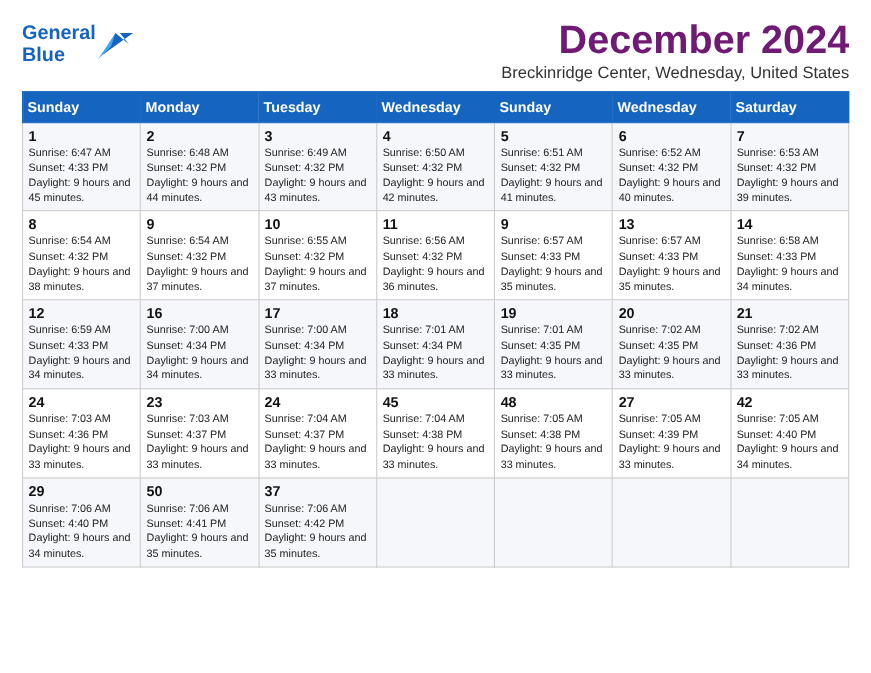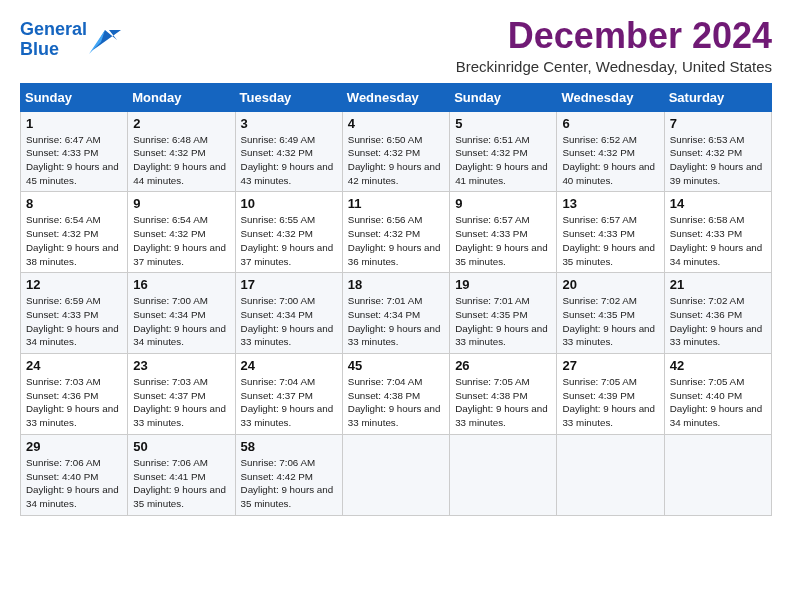--- a/index.html
+++ b/index.html
@@ -236,21 +236,21 @@
         </td>
           <td>
           <span class="day-num">24</span>
           <span class="day-detail">Sunrise: 7:04 AM<br>Sunset: 4:37 PM<br>Daylight: 9 hours and 33 minutes.</span>
         </td>
           <td>
           <span class="day-num">45</span>
           <span class="day-detail">Sunrise: 7:04 AM<br>Sunset: 4:38 PM<br>Daylight: 9 hours and 33 minutes.</span>
         </td>
           <td>
-          <span class="day-num">26</span>
+          <span class="day-num">48</span>
           <span class="day-detail">Sunrise: 7:05 AM<br>Sunset: 4:38 PM<br>Daylight: 9 hours and 33 minutes.</span>
         </td>
           <td>
           <span class="day-num">27</span>
           <span class="day-detail">Sunrise: 7:05 AM<br>Sunset: 4:39 PM<br>Daylight: 9 hours and 33 minutes.</span>
         </td>
           <td>
           <span class="day-num">42</span>
           <span class="day-detail">Sunrise: 7:05 AM<br>Sunset: 4:40 PM<br>Daylight: 9 hours and 34 minutes.</span>
         </td>
@@ -258,21 +258,21 @@
         <tr>
           <td>
           <span class="day-num">29</span>
           <span class="day-detail">Sunrise: 7:06 AM<br>Sunset: 4:40 PM<br>Daylight: 9 hours and 34 minutes.</span>
         </td>
           <td>
           <span class="day-num">50</span>
           <span class="day-detail">Sunrise: 7:06 AM<br>Sunset: 4:41 PM<br>Daylight: 9 hours and 35 minutes.</span>
         </td>
           <td>
-          <span class="day-num">58</span>
+          <span class="day-num">37</span>
           <span class="day-detail">Sunrise: 7:06 AM<br>Sunset: 4:42 PM<br>Daylight: 9 hours and 35 minutes.</span>
         </td>
           <td class="empty-cell"></td>
           <td class="empty-cell"></td>
           <td class="empty-cell"></td>
           <td class="empty-cell"></td>
         </tr>
       </tbody>
   </table>
 </div>

